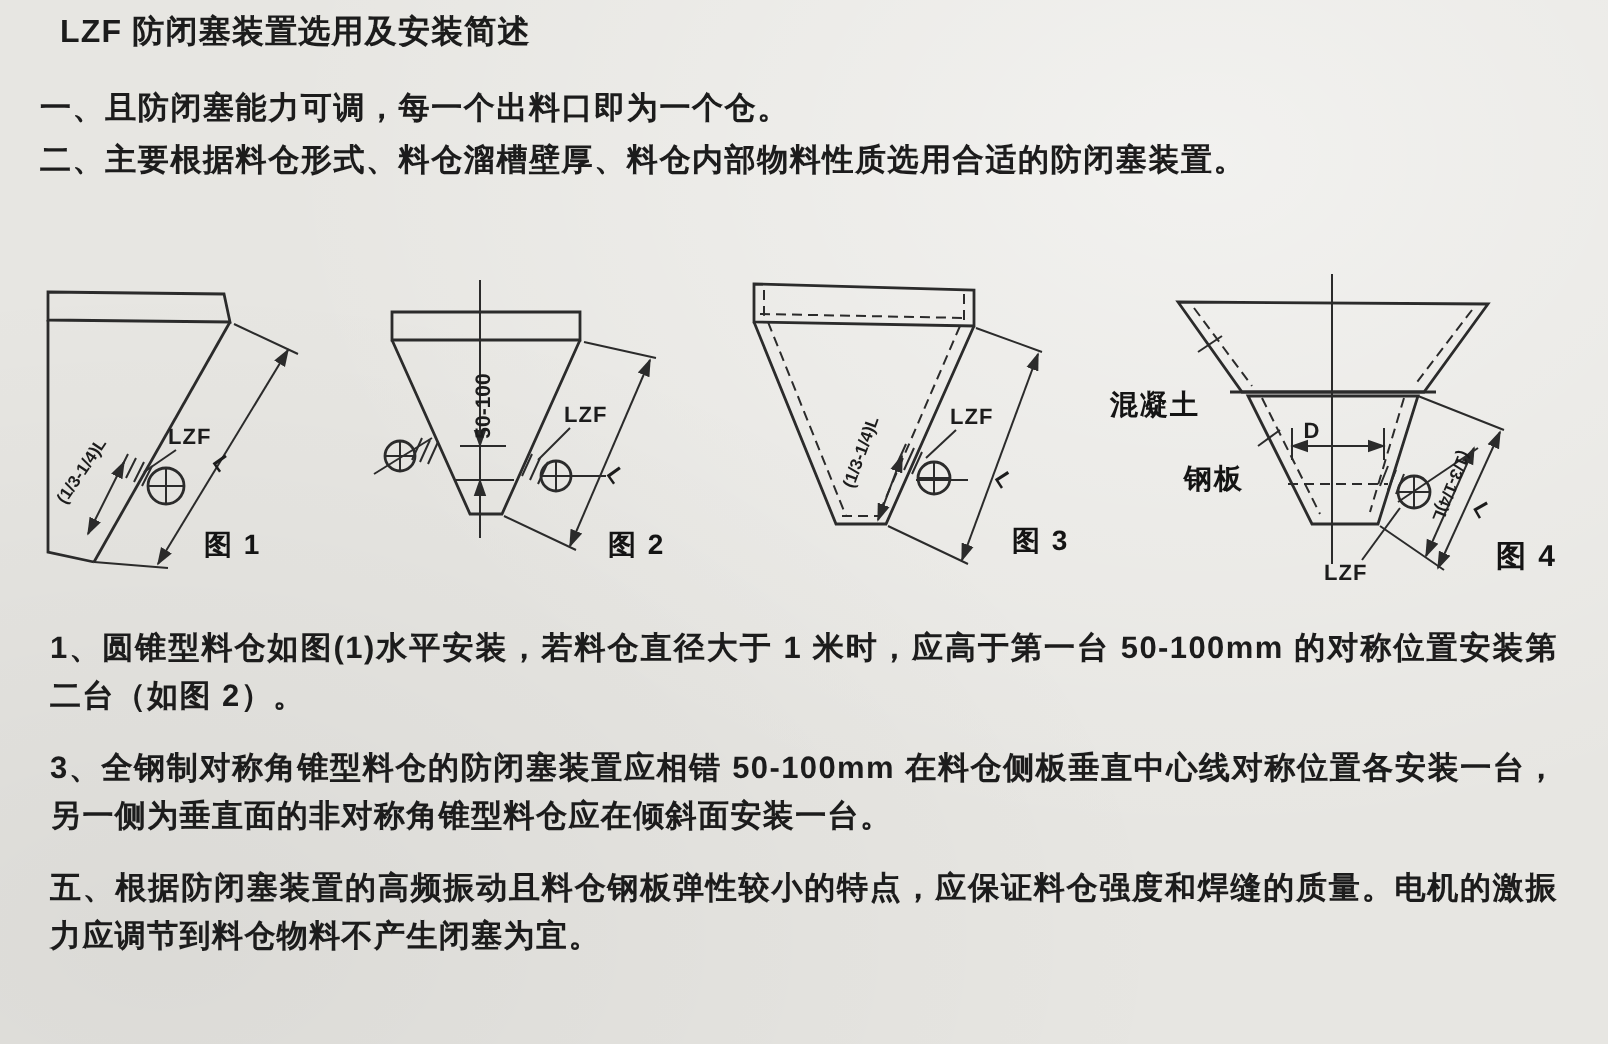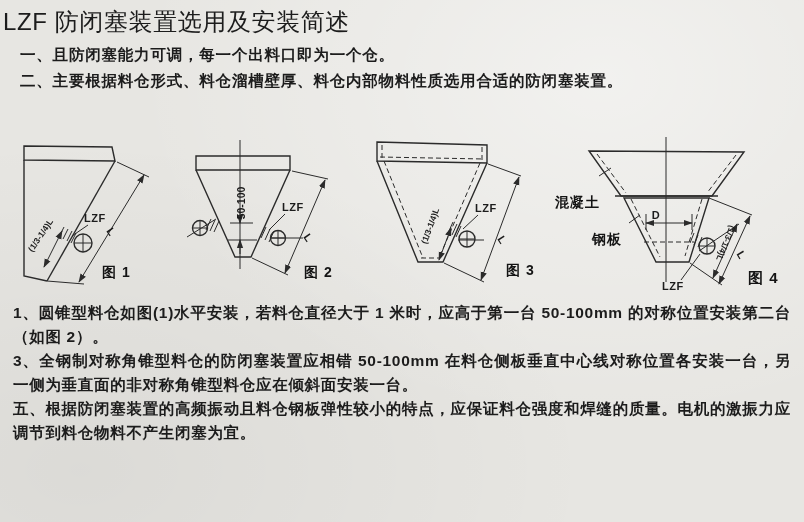--- a/index.html
+++ b/index.html
@@ -6,31 +6,31 @@
   body{
     width:804px;height:522px;position:relative;overflow:hidden;
     background:
       radial-gradient(ellipse at 75% 15%, rgba(255,255,255,.45), transparent 55%),
       radial-gradient(ellipse at 10% 90%, rgba(0,0,0,.05), transparent 50%),
       #e7e6e2;
     font-family:"Liberation Sans",sans-serif;
     color:#1c1c1c;
   }
   .title{
-    position:absolute;left:3px;top:6px;
-    font-size:24px;font-weight:normal;letter-spacing:.6px;
+    position:absolute;left:30px;top:6px;
+    font-size:16px;font-weight:bold;letter-spacing:.6px;
   }
   .intro{position:absolute;left:20px;top:42px;width:770px;}
   .intro .line{
     font-size:15.5px;font-weight:bold;letter-spacing:.8px;
     line-height:25.5px;white-space:nowrap;
   }
   .notes{position:absolute;left:13px;top:301px;width:778px;}
   .notes p{
-    margin:0;font-size:15.5px;font-weight:bold;letter-spacing:.7px;
+    margin:12px;font-size:15.5px;font-weight:bold;letter-spacing:.7px;
     line-height:24px;text-align:justify;
   }
   .fig{position:absolute;}
   svg{display:block;}
   .ol{fill:none;stroke:#2b2b2b;stroke-width:1.4;stroke-linejoin:miter;}
   .dim{fill:none;stroke:#2b2b2b;stroke-width:1;}
   .thin{fill:none;stroke:#2b2b2b;stroke-width:1;}
   .dash{fill:none;stroke:#2b2b2b;stroke-width:1;stroke-dasharray:5 3;}
   .lbl{font:bold 11px "Liberation Sans",sans-serif;fill:#1c1c1c;letter-spacing:.5px;}
   .sm{font:bold 8.5px "Liberation Sans",sans-serif;fill:#1c1c1c;}

